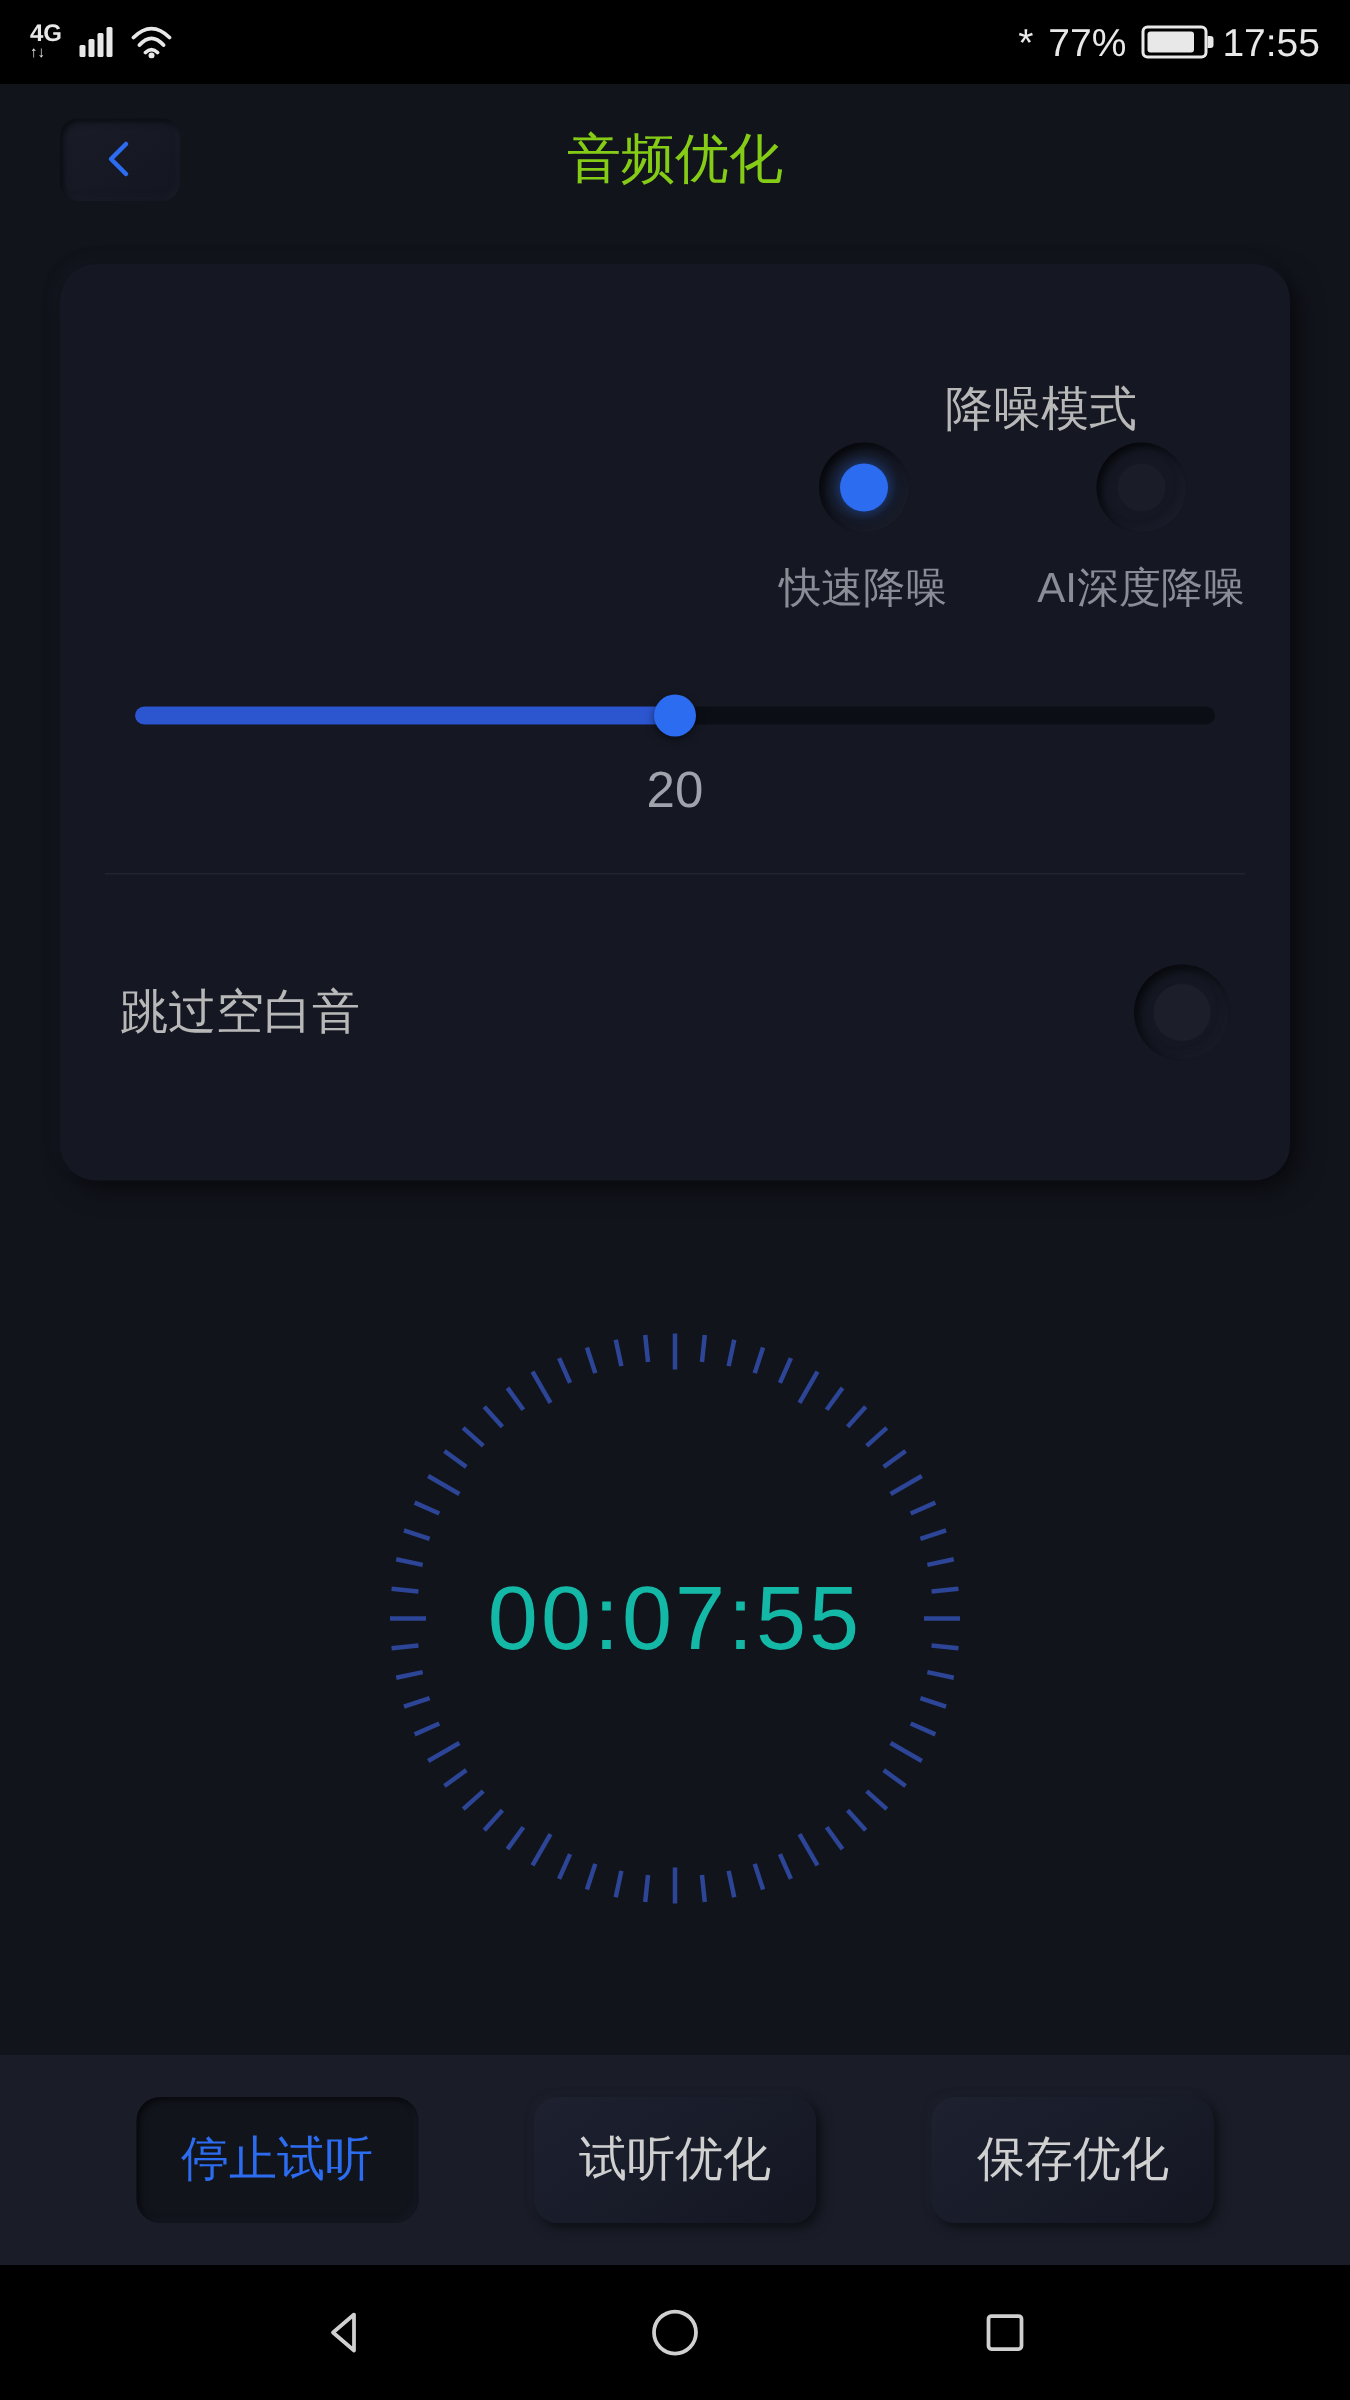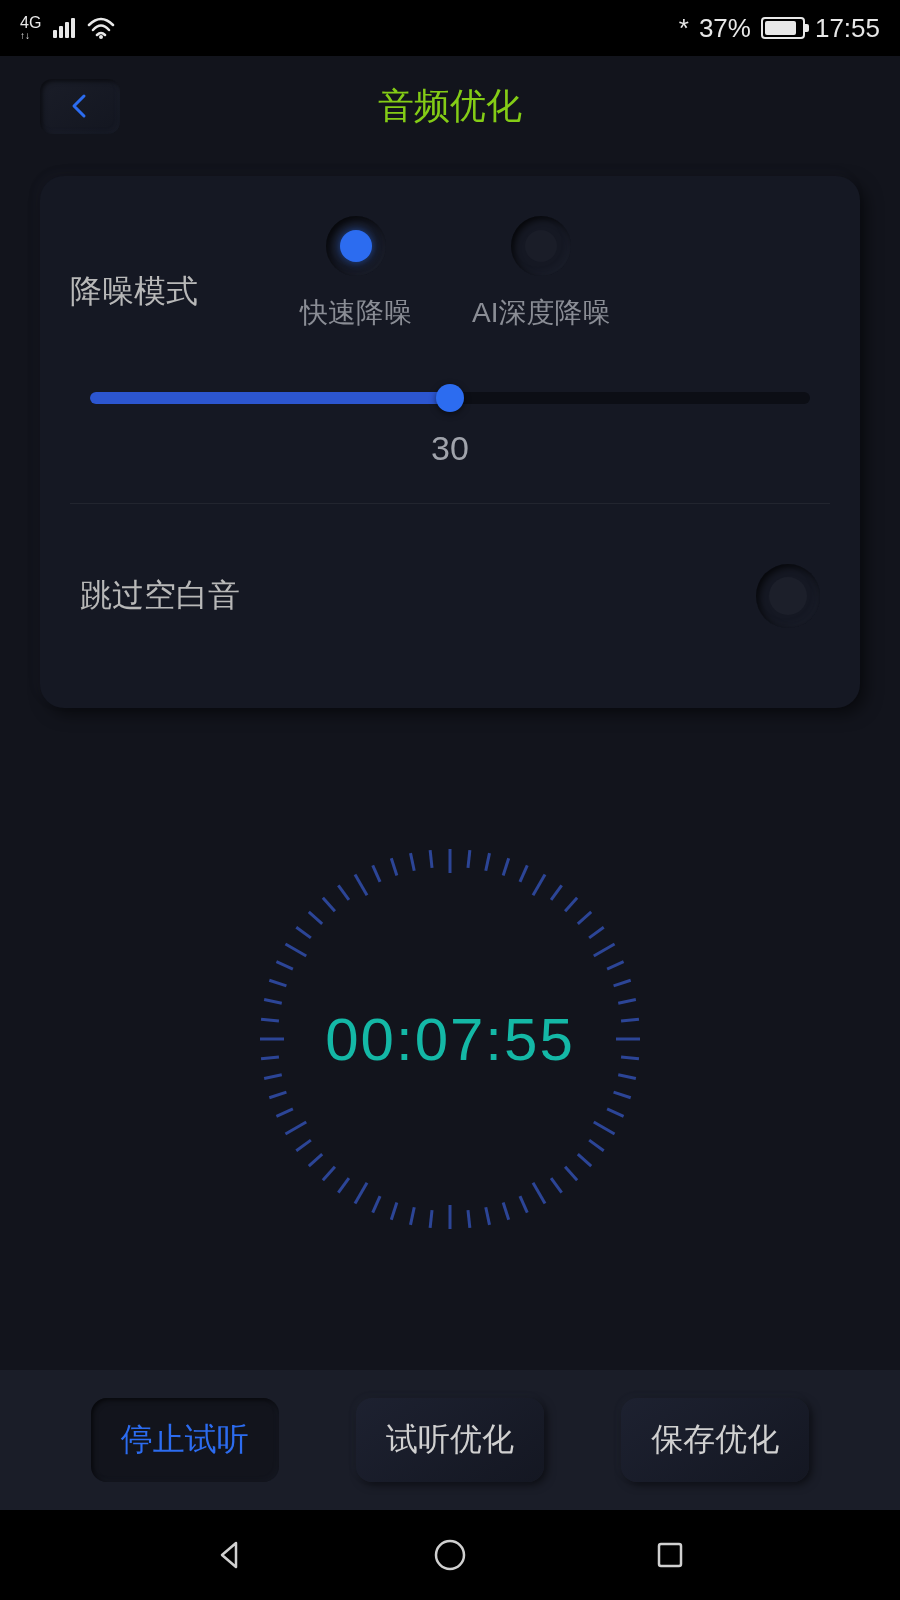--- a/index.html
+++ b/index.html
@@ -33,21 +33,21 @@
       gap: 12px;
     }
     .status-right {
       display: flex;
       align-items: center;
       gap: 10px;
     }
     .network-4g {
       font-size: 16px;
       line-height: 1;
-      font-weight: 400;
+      font-weight: 700;
     }
     .network-4g .sub {
       font-size: 10px;
     }
     .signal-bars {
       display: flex;
       align-items: flex-end;
       gap: 2px;
       height: 20px;
     }
@@ -114,22 +114,23 @@
       flex-direction: column;
     }
     .card {
       background: #151823;
       border-radius: 24px;
       padding: 40px 30px 50px;
       box-shadow: 6px 6px 16px rgba(0,0,0,0.5), -4px -4px 10px rgba(50,55,75,0.08);
     }
     .noise-row {
       display: flex;
-      align-items: center;
+      align-items: flex-end;
       padding-bottom: 30px;
+      flex-direction: column;
     }
     .row-label {
       font-size: 32px;
       color: #b8b8b8;
       width: 200px;
       padding-top: 35px;
     }
     .radio-group {
       flex: 1;
       display: flex;
@@ -327,21 +328,21 @@
         <div style="height:16px"></div>
         <div style="height:20px"></div>
     </div>
     <svg width="28" height="22">
       <path d="M2,8 Q14,-4 26,8 M6,13 Q14,4 22,13 M10,18 Q14,14 18,18" stroke="#e8e8e8" stroke-width="2.5" fill="none" stroke-linecap="round"></path>
       <circle cx="14" cy="20" r="2" fill="#e8e8e8"></circle>
     </svg>
   </div>
   <div class="status-right">
     <span>*</span>
-    <span>37%</span>
+    <span>77%</span>
     <div class="battery-icon">
         <div class="battery-fill"></div>
       </div>
     <span>17:55</span>
   </div>
 </div>
 
 <div class="header">
   <div class="back-button">
     <svg width="28" height="28">
@@ -368,21 +369,21 @@
           </div>
           <div class="radio-label">AI深度降噪</div>
         </div>
       </div>
     </div>
     <div class="slider-wrap">
       <div class="slider-track">
         <div class="slider-fill"></div>
         <div class="slider-thumb"></div>
       </div>
-      <div class="slider-value">30</div>
+      <div class="slider-value">20</div>
     </div>
     <div class="skip-row">
       <div class="skip-label">跳过空白音</div>
       <div class="toggle-circle">
         <div class="toggle-inner"></div>
       </div>
     </div>
   </div>
 
   <div class="timer-section">

